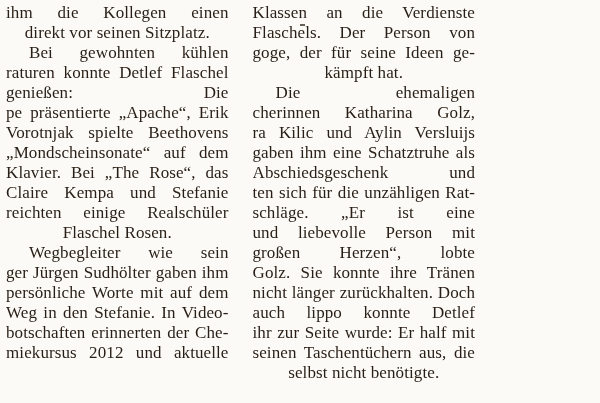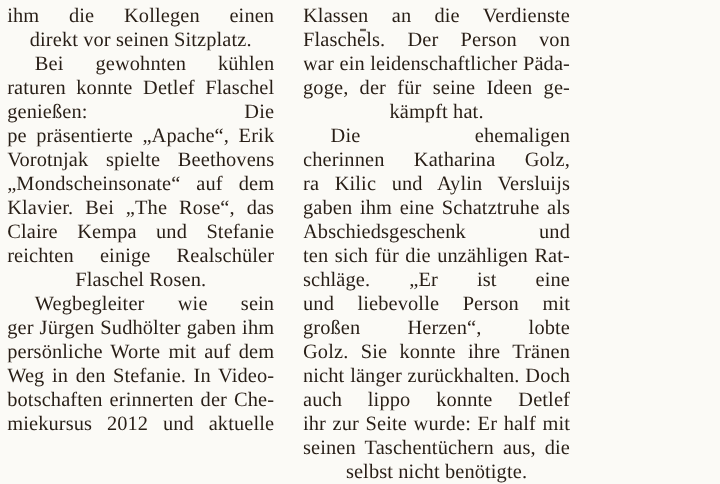--- a/index.html
+++ b/index.html
@@ -75,21 +75,20 @@
       <div class="line just ind">Wegbegleiter wie sein Vorgän-</div>
       <div class="line just">ger Jürgen Sudhölter gaben ihm</div>
       <div class="line just">persönliche Worte mit auf dem</div>
       <div class="line just">Weg in den Stefanie. In Video-</div>
       <div class="line just">botschaften erinnerten der Che-</div>
       <div class="line just">miekursus 2012 und aktuelle</div>
     </div>
   <div class="col">
       <div class="line just">Klassen an die Verdienste Detlef</div>
       <div class="line just">Flaschels. Der Person von allen: Er</div>
-      <div class="line just">war ein leidenschaftlicher Päda-</div>
       <div class="line just">goge, der für seine Ideen ge-</div>
       <div class="line">kämpft hat.</div>
       <div class="line just ind">Die ehemaligen Schülerspre-</div>
       <div class="line just">cherinnen Katharina Golz, Chia-</div>
       <div class="line just">ra Kilic und Aylin Versluijs über-</div>
       <div class="line just">gaben ihm eine Schatztruhe als</div>
       <div class="line just">Abschiedsgeschenk und bedank-</div>
       <div class="line just">ten sich für die unzähligen Rat-</div>
       <div class="line just">schläge. „Er ist eine respektvolle</div>
       <div class="line just">und liebevolle Person mit einem</div>

